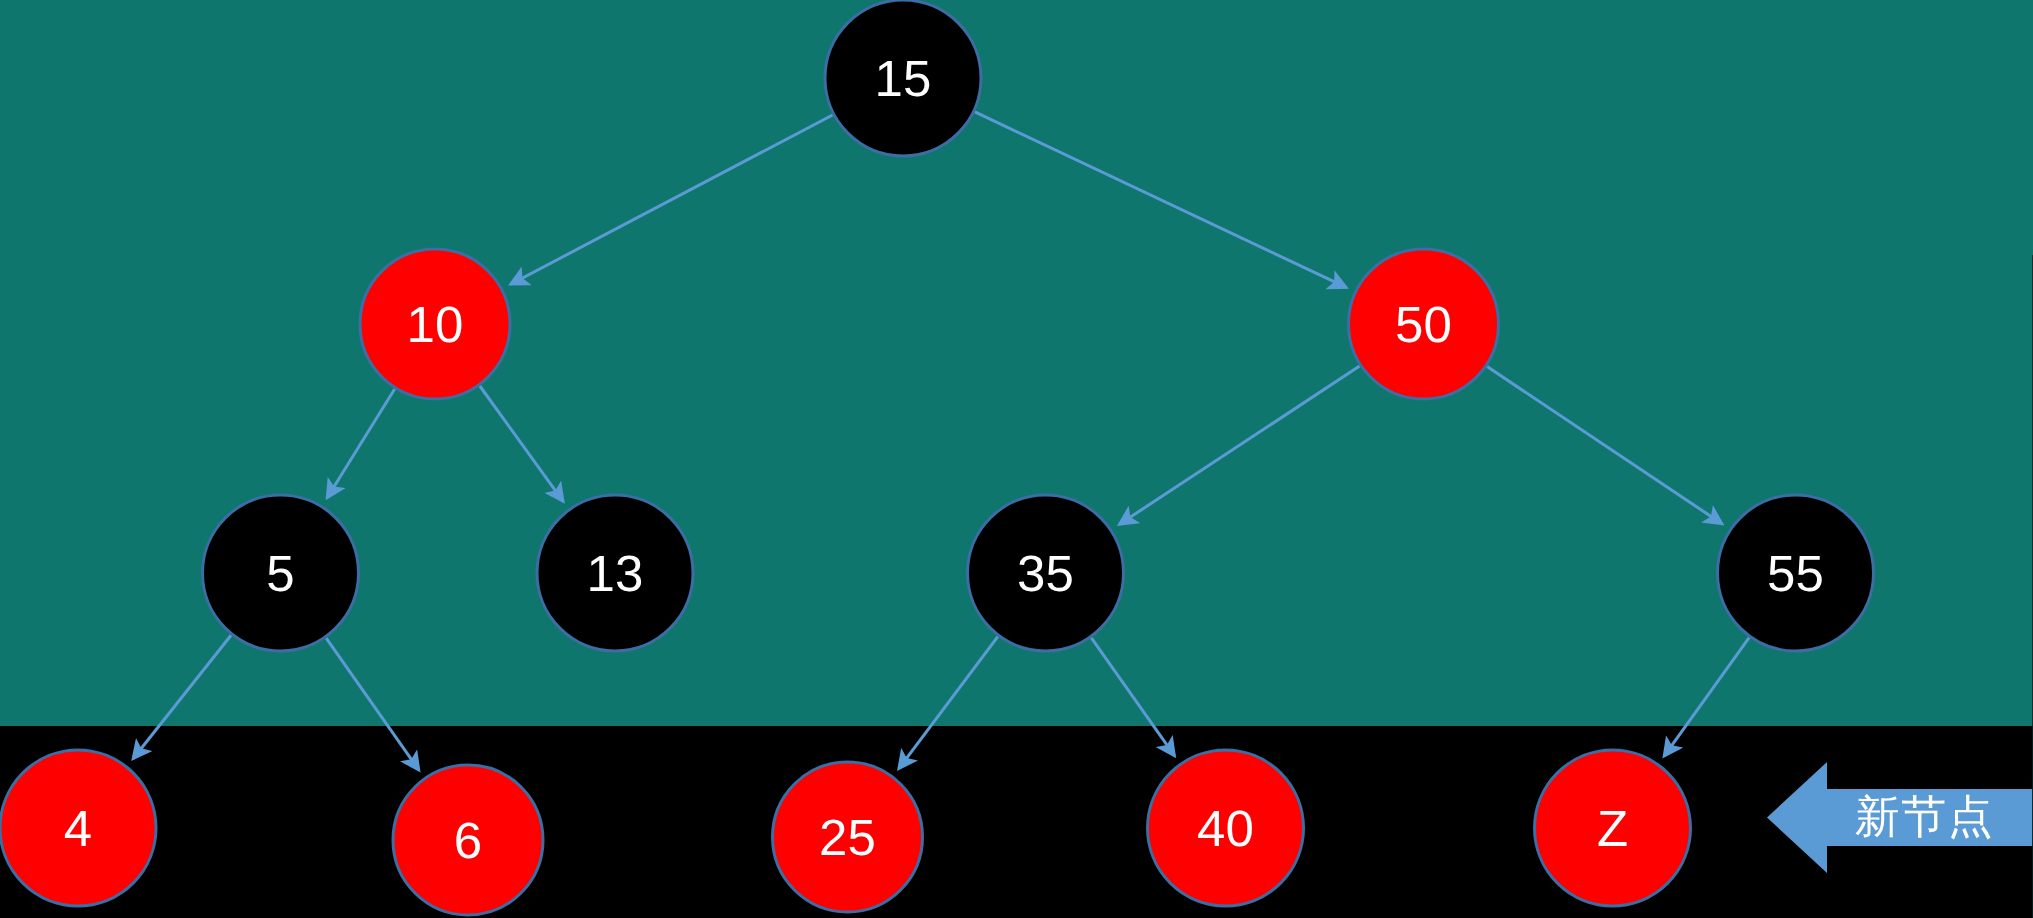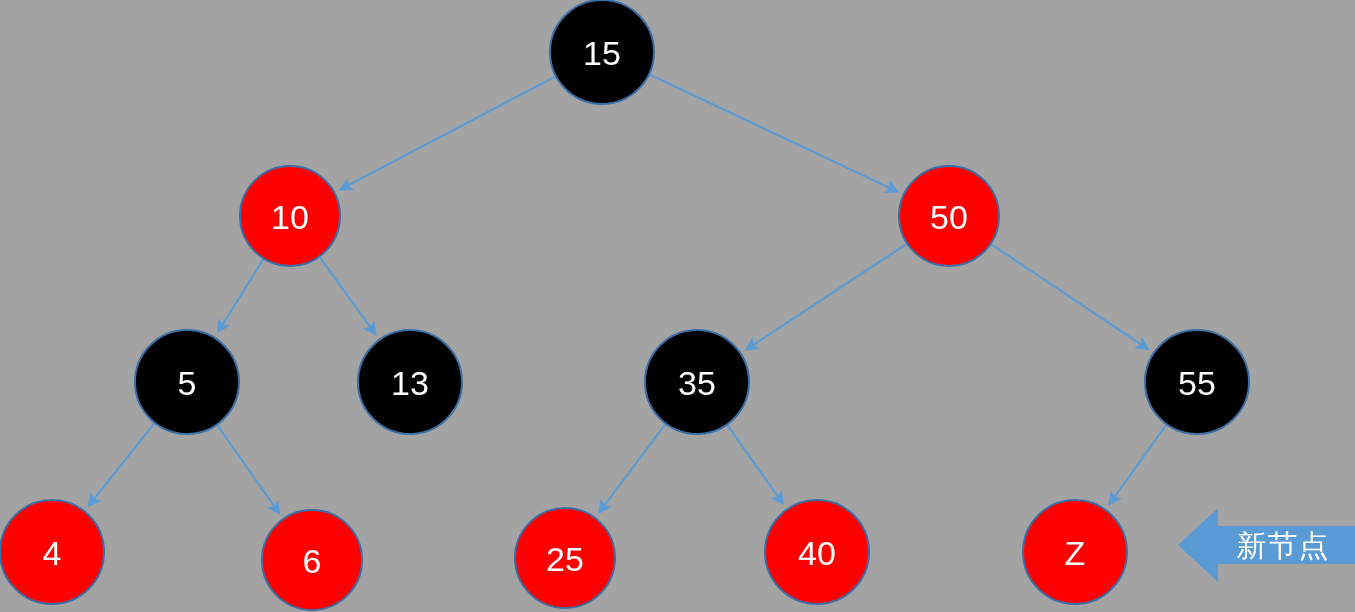--- a/index.html
+++ b/index.html
@@ -10,22 +10,22 @@
   }
   body {
     width: 1355px;
     height: 612px;
     overflow: hidden;
     font-family: "Liberation Sans", "DejaVu Sans", sans-serif;
   }
   #stage {
     position: relative;
     width: 1355px;
-    height: 612px;
-    background: #a3a3a3;
+    height: 484px;
+    background: #0f766e;
   }
   #tree-svg {
     position: absolute;
     left: 0;
     top: 0;
     width: 1355px;
     height: 612px;
     display: block;
   }
   .node-label {

